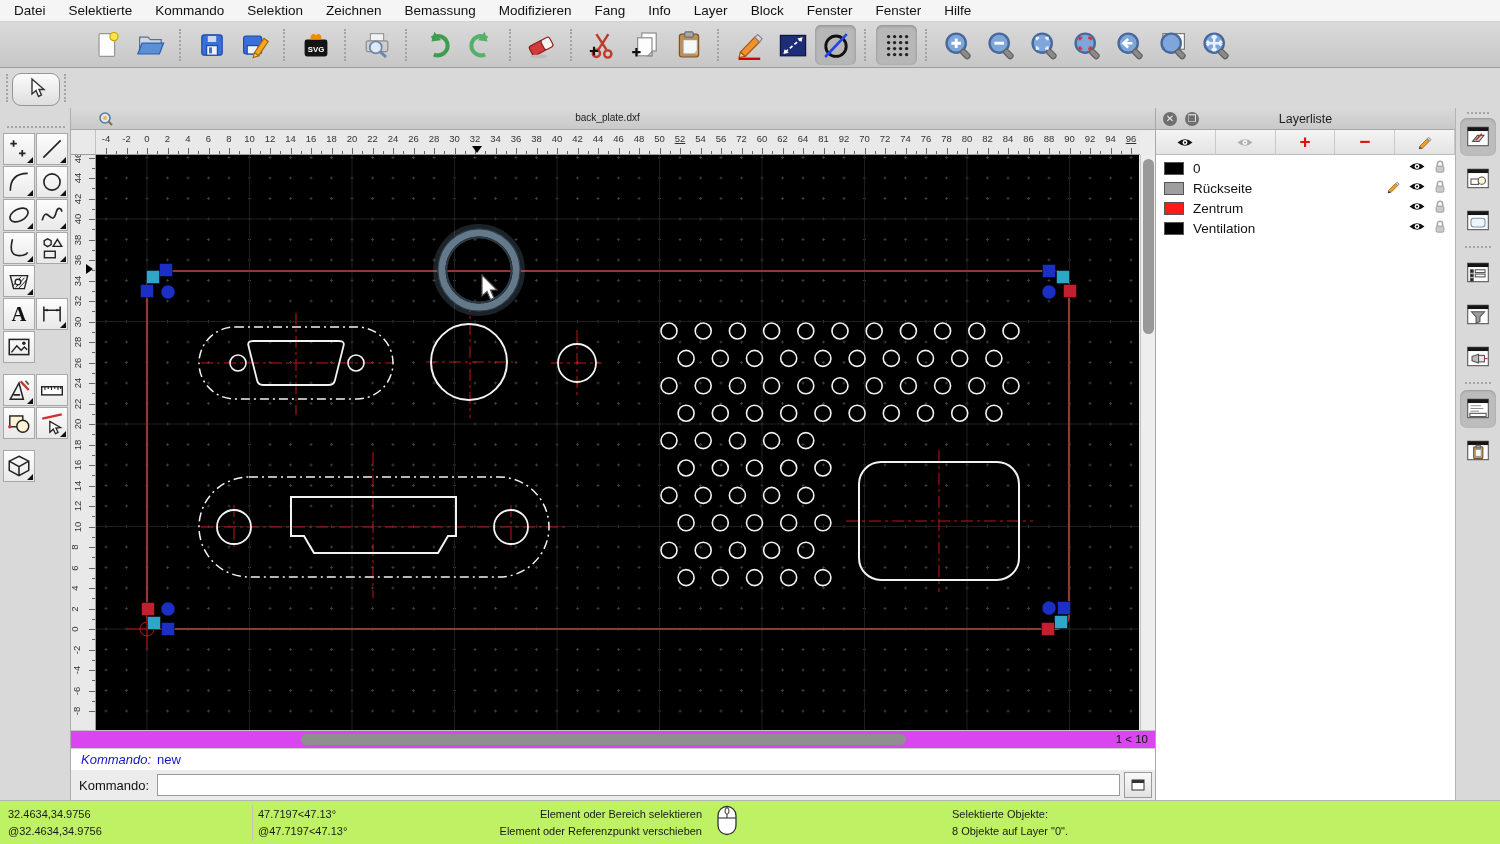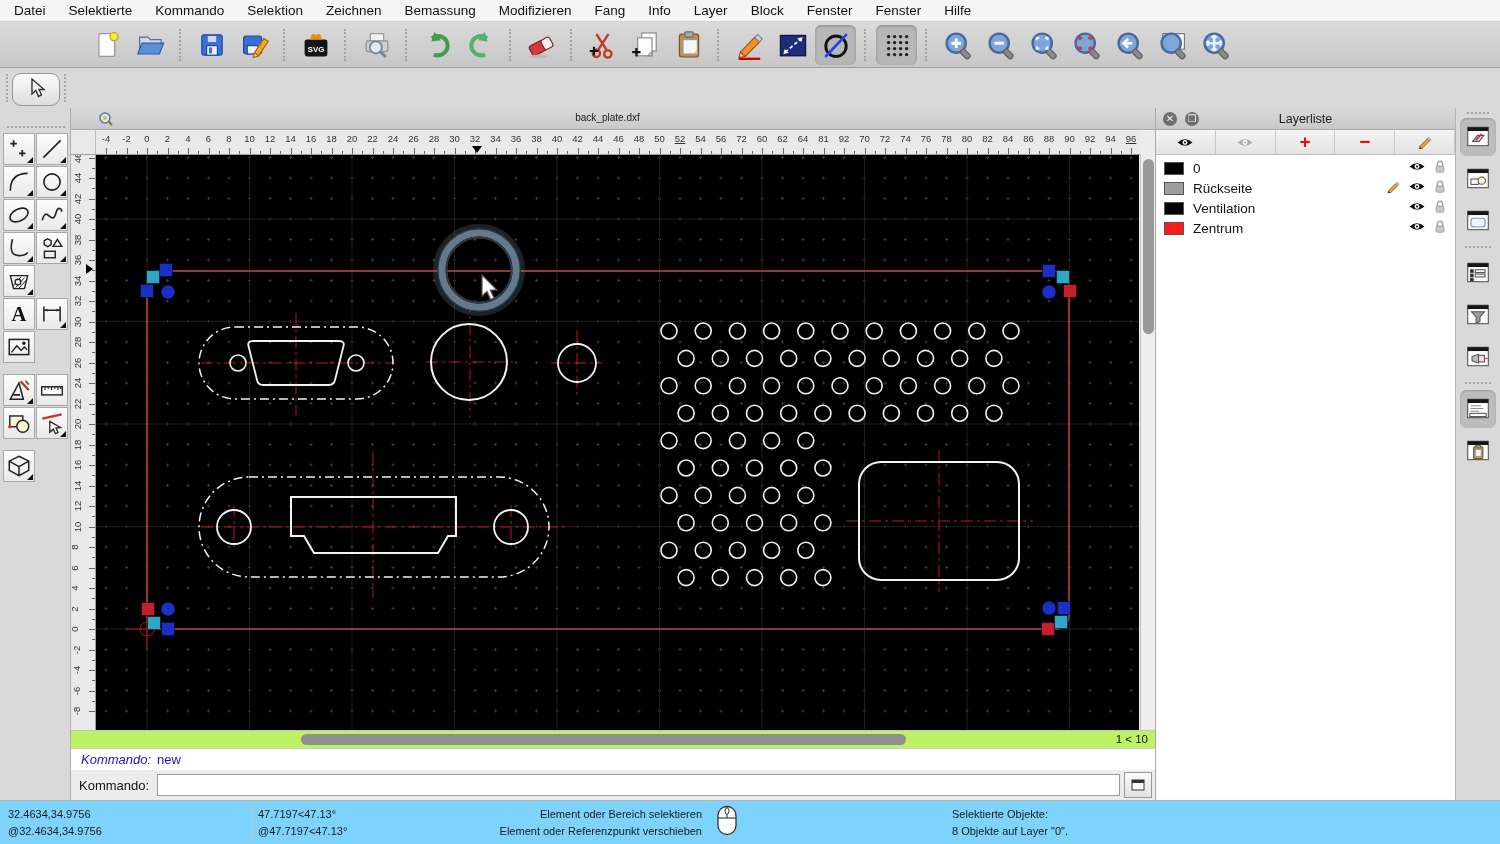--- a/index.html
+++ b/index.html
@@ -50,21 +50,21 @@
   .hmarker{position:absolute;top:16px;width:0;height:0;border-left:5px solid transparent;border-right:5px solid transparent;border-top:7px solid #000}
   .vmarker{position:absolute;left:15px;width:0;height:0;border-top:5px solid transparent;border-bottom:5px solid transparent;border-left:7px solid #000}
 
   .canvas{position:absolute;left:25px;top:47px;width:1043px;height:575px;background-color:#000;
           background-image:radial-gradient(circle,#3b3b3b 1px,transparent 1.4px);
           background-size:20.5px 20.5px;background-position:-0.25px -7.75px}
   .canvas svg{position:absolute;left:0;top:0}
 
   .vscroll{position:absolute;left:1069px;top:47px;width:16px;height:575px;background:#eeeeee;border-left:1px solid #c2c2c2;box-sizing:border-box}
   .vthumb{position:absolute;left:2px;top:4px;width:11px;height:175px;background:#999;border-radius:6px}
-  .hscrollrow{position:absolute;left:0;top:622px;width:1085px;height:18px;background:#bef264;border-top:1px solid #c2c2c2;box-sizing:border-box}
+  .hscrollrow{position:absolute;left:0;top:622px;width:1085px;height:18px;background:#d946ef;border-top:1px solid #c2c2c2;box-sizing:border-box}
   .hthumb{position:absolute;left:230px;top:3px;width:605px;height:11px;background:#8f8f8f;border-radius:6px}
   .zoomind{position:absolute;right:8px;top:2px;font-size:11.5px;color:#111}
 
   .cmdhist{position:absolute;left:0;top:640px;width:1085px;height:22px;background:#fff;border-top:1px solid #cfcfcf;
            display:flex;align-items:center;padding-left:10px;font-size:13px;box-sizing:border-box}
   .cmdhist .k{color:#1414cc;font-style:italic}
   .cmdhist .v{color:#1414cc;margin-left:6px}
   .cmdrow{position:absolute;left:0;top:662px;width:1085px;height:30px;background:#ececec;display:flex;align-items:center;
           padding-left:8px;font-size:13px;box-sizing:border-box}
   .cmdrow input{flex:1;height:20px;margin-left:8px;border:1px solid #9a9a9a;background:#fff;font:13px "Liberation Sans",sans-serif;padding:0 4px}
@@ -85,21 +85,21 @@
   .lp-right{margin-left:auto;display:flex;align-items:center;gap:7px}
 
   
   .strip{position:absolute;left:1455px;top:108px;width:45px;height:692px;background:#d9d9d9;border-left:1px solid #b3b3b3;box-sizing:border-box}
   .strip-top-dots{width:22px;margin:4px auto 2px auto;border-top:2px dotted #a5a5a5}
   .strip-btn{width:36px;height:38px;margin:4px auto;border-radius:7px;display:flex;align-items:center;justify-content:center}
   .strip-btn.active{background:#bcbcbc;box-shadow:inset 0 1px 2px #999}
   .strip-sep{width:26px;margin:6px auto;border-top:2px dotted #a5a5a5}
 
   
-  .statusbar{position:absolute;left:0;top:800px;width:1500px;height:44px;background:#7dd3fc;border-top:1px solid #b5b5b5;
+  .statusbar{position:absolute;left:0;top:800px;width:1500px;height:44px;background:#bef264;border-top:1px solid #b5b5b5;
              font-size:11px;color:#1a1a1a;box-sizing:border-box}
   .sb-block{position:absolute;line-height:17px}
   .sb-sep{position:absolute;top:4px;height:36px;width:1px;background:#c3c3c3}
   .sb-hint{text-align:right}
 </style>
 </head>
 <body>
 
 <div class="menubar" id="menubar">
     <span class="menu-item">Datei</span>
@@ -1022,49 +1022,49 @@
               <circle cx="9" cy="7.5" r="2.4" fill="#fff"></circle>
               <circle cx="9" cy="7.5" r="1.1" fill="#111"></circle>
             </svg></span>
           <span><svg width="14" height="15" viewBox="0 0 16 17">
               <path d="M5 8 V5.5 a3 3 0 0 1 6 0 V8" fill="none" stroke="#a8a8a8" stroke-width="1.8"></path>
               <rect x="3.5" y="8" width="9" height="7" rx="1.5" fill="#c9c9c9" stroke="#9a9a9a"></rect>
             </svg></span>
         </span>
       </div>
       <div class="lp-row">
+        <span class="swatch" style="background: rgb(255, 26, 26);"></span>
+        <span>Zentrum</span>
+        <span class="lp-right">
+          <span><svg width="18" height="15" viewBox="0 0 18 15">
+              <path d="M1.5 7.5 Q9 1 16.5 7.5 Q9 14 1.5 7.5 Z" fill="#111"></path>
+              <circle cx="9" cy="7.5" r="2.4" fill="#fff"></circle>
+              <circle cx="9" cy="7.5" r="1.1" fill="#111"></circle>
+            </svg></span>
+          <span><svg width="14" height="15" viewBox="0 0 16 17">
+              <path d="M5 8 V5.5 a3 3 0 0 1 6 0 V8" fill="none" stroke="#a8a8a8" stroke-width="1.8"></path>
+              <rect x="3.5" y="8" width="9" height="7" rx="1.5" fill="#c9c9c9" stroke="#9a9a9a"></rect>
+            </svg></span>
+        </span>
+      </div>
+      <div class="lp-row">
         <span class="swatch" style="background: rgb(0, 0, 0);"></span>
         <span>Ventilation</span>
         <span class="lp-right">
           <span><svg width="18" height="15" viewBox="0 0 18 15">
               <path d="M1.5 7.5 Q9 1 16.5 7.5 Q9 14 1.5 7.5 Z" fill="#111"></path>
               <circle cx="9" cy="7.5" r="2.4" fill="#fff"></circle>
               <circle cx="9" cy="7.5" r="1.1" fill="#111"></circle>
             </svg></span>
           <span><svg width="14" height="15" viewBox="0 0 16 17">
               <path d="M5 8 V5.5 a3 3 0 0 1 6 0 V8" fill="none" stroke="#a8a8a8" stroke-width="1.8"></path>
               <rect x="3.5" y="8" width="9" height="7" rx="1.5" fill="#c9c9c9" stroke="#9a9a9a"></rect>
             </svg></span>
         </span>
       </div>
-      <div class="lp-row">
-        <span class="swatch" style="background: rgb(255, 26, 26);"></span>
-        <span>Zentrum</span>
-        <span class="lp-right">
-          <span><svg width="18" height="15" viewBox="0 0 18 15">
-              <path d="M1.5 7.5 Q9 1 16.5 7.5 Q9 14 1.5 7.5 Z" fill="#111"></path>
-              <circle cx="9" cy="7.5" r="2.4" fill="#fff"></circle>
-              <circle cx="9" cy="7.5" r="1.1" fill="#111"></circle>
-            </svg></span>
-          <span><svg width="14" height="15" viewBox="0 0 16 17">
-              <path d="M5 8 V5.5 a3 3 0 0 1 6 0 V8" fill="none" stroke="#a8a8a8" stroke-width="1.8"></path>
-              <rect x="3.5" y="8" width="9" height="7" rx="1.5" fill="#c9c9c9" stroke="#9a9a9a"></rect>
-            </svg></span>
-        </span>
-      </div>
     </div>
 </div>
 
 <div class="strip" id="strip">
   <div class="strip-top-dots"></div>
 <div class="strip-btn active">
       <svg width="26" height="24" viewBox="0 0 24 22">
         <rect x="2.5" y="2" width="19" height="17" fill="#fff" stroke="#555"></rect>
         <rect x="2.5" y="2" width="19" height="3.5" fill="#151515"></rect>
         <path d="M7 15 l4.5-5.5 h6 L13 15 Z" fill="#d5d5d5" stroke="#555"></path>

